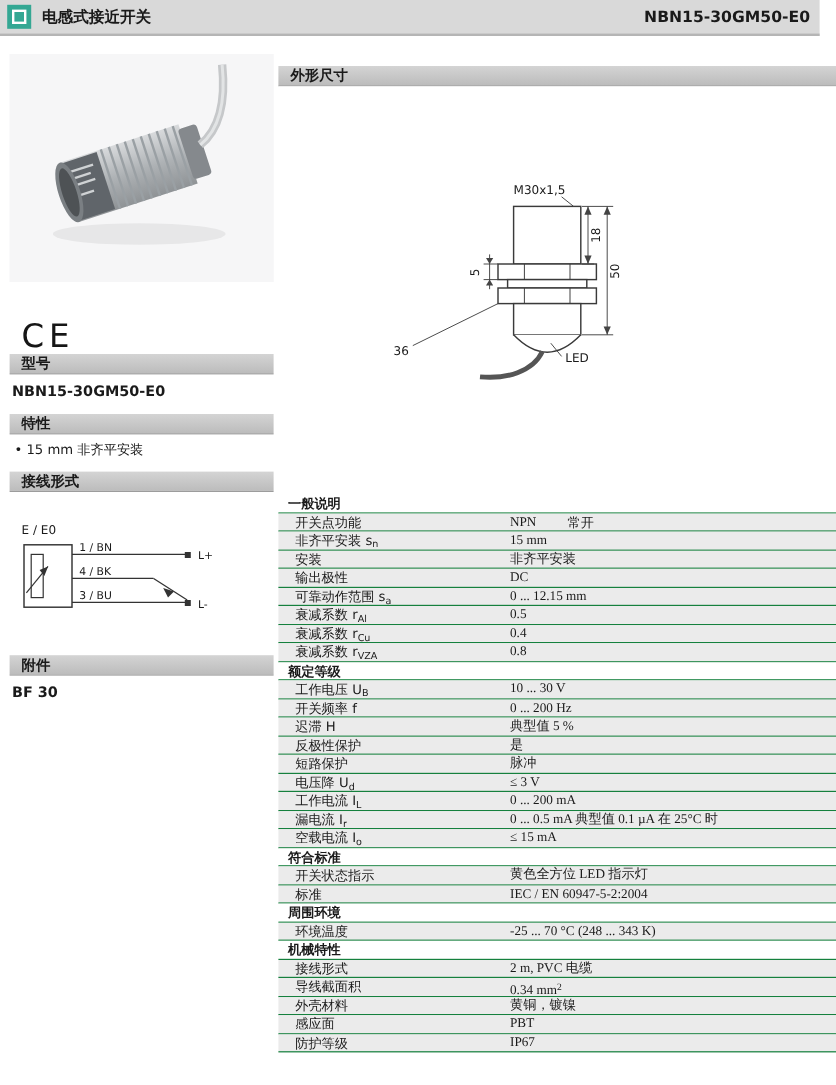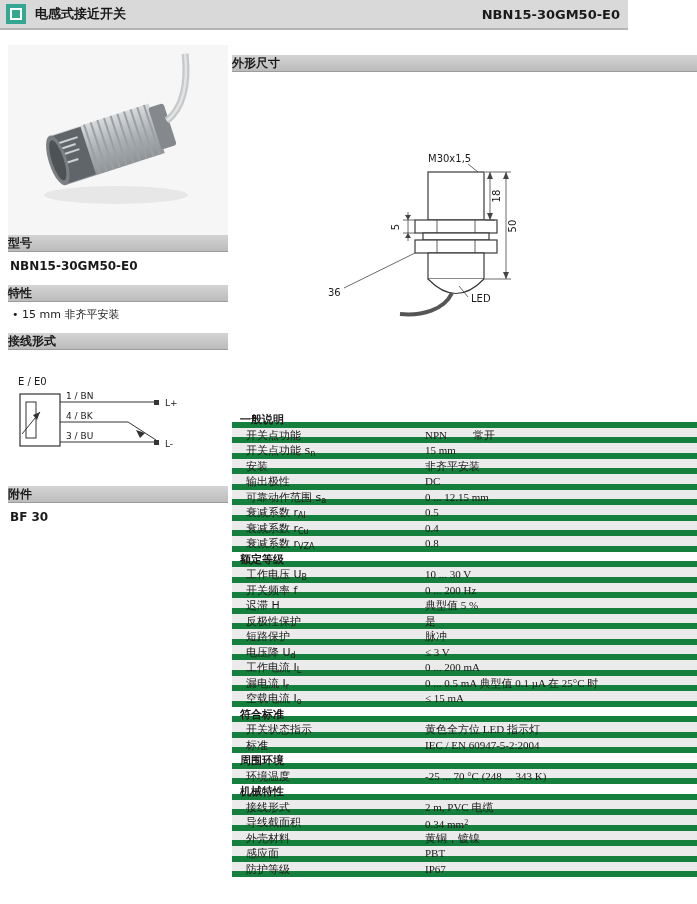--- a/index.html
+++ b/index.html
@@ -1,55 +1,55 @@
 <!DOCTYPE html>
 <html><head>
 <meta charset="utf-8">
 <style>
   * { margin:0; padding:0; box-sizing:border-box; }
   html,body { width:697px; height:904px; background:#fff; overflow:hidden; }
   body { position:relative; font-family:"DejaVu Sans","Liberation Sans",sans-serif; color:#1a1a1a; }
 
   
-  #header { position:absolute; top:0; left:0; width:628px; height:30px;
+  #header { position:absolute; top:0; left:0; width:683px; height:30px;
             background:#d9d9d9; border-bottom:2px solid #b5b5b5;
             display:flex; align-items:center; }
   .cube { width:20px; height:20px; margin-left:6px; background:#34a793; position:relative; flex:0 0 auto; }
   .cube::after { content:""; position:absolute; left:4px; top:4px; width:8px; height:8px; border:2px solid #fff; }
   .hdr-title { margin-left:9px; font-weight:bold; font-size:13px; }
   .hdr-part  { margin-left:auto; margin-right:8px; font-weight:bold; font-size:13px; }
 
   
   .left-col  { position:absolute; left:8px;  top:45px; width:220px; }
   .right-col { position:absolute; left:232px; top:55px; width:465px; }
 
   
   .bar { height:17px; line-height:16px; background:linear-gradient(#d4d4d4,#bcbcbc);
-         border-bottom:1px solid #9c9c9c; font-weight:bold; font-size:12px; padding-left:0; }
+         border-bottom:1px solid #9c9c9c; font-weight:bold; font-size:12px; padding-left:10px; }
 
   .photo { width:220px; height:190px; background:#f6f6f7; }
   .ce-wrap { margin-top:28px; height:32px; padding-left:10px; }
   .model-text { margin-top:7px; font-size:12px; font-weight:bold; padding-left:2px; }
   .bar-features { margin-top:12px; }
   ul.features { list-style:none; margin-top:5px; font-size:11px; }
   ul.features li { padding-left:14px; position:relative; line-height:16px; }
   ul.features li::before { content:"•"; position:absolute; left:4px; }
   .bar-conn { margin-top:10px; }
   .wiring { margin-top:22px; }
   .bar-acc { margin-top:10px; }
   .acc-model { margin-top:7px; font-size:12px; font-weight:bold; padding-left:2px; }
   .acc-desc  { margin-top:5px; font-size:11px; padding-left:2px; }
 
   .drawing { width:465px; height:340px; background:#fff; }
   .bar-tech { margin-top:6px; }
 
   
   .ttable { width:465px; }
   .trow { position:relative; height:15.5px; line-height:15px; background:#ebebeb;
-          border-bottom:6px solid #15803d; font-size:11px; white-space:nowrap; }
+          border-bottom:1px solid #15803d; font-size:11px; white-space:nowrap; }
   .trow.cat { background:#fff; font-weight:bold; }
   .lbl  { position:absolute; left:14px; top:0; }
   .trow.cat .lbl { left:8px; }
   .val  { position:absolute; left:193px; top:0;font-family:Liberation Serif, serif; }
   .val2 { position:absolute; left:241px; top:0; }
   sub { font-size:8px; vertical-align:-2px; }
   sup { font-size:8px; vertical-align:3px; }
 
   svg text { font-family:"DejaVu Sans","Liberation Sans",sans-serif; }
 </style>
@@ -96,20 +96,25 @@
         <rect x="54" y="100" width="14" height="2" fill="#cfd2d4"></rect>
         <ellipse cx="48" cy="96" rx="9" ry="26" fill="#7a7f83"></ellipse>
         <ellipse cx="48" cy="96" rx="6" ry="21" fill="#4e5255"></ellipse>
         <rect x="150" y="74" width="16" height="44" rx="3" fill="#85898d"></rect>
         <path d="M164,92 C185,84 196,62 202,34" stroke="#c6c8ca" stroke-width="7" fill="none"></path>
         <path d="M164,92 C185,84 196,62 202,34" stroke="#e2e4e5" stroke-width="2.5" fill="none"></path>
       </g>
     </svg>
   </div>
 
+  <div class="ce-wrap">
+    <svg width="80" height="32" viewBox="0 0 80 32">
+      <text x="0" y="26" font-size="27" letter-spacing="4" fill="#161616">CE</text>
+    </svg>
+  </div>
 
   <div class="bar">型号</div>
   <div class="model-text">NBN15-30GM50-E0</div>
 
   <div class="bar bar-features">特性</div>
   <ul class="features">
     <li>15 mm 非齐平安装</li>
   </ul>
 
   <div class="bar bar-conn">接线形式</div>
@@ -206,21 +211,21 @@
       <span class="lbl">一般说明</span>
     </div>
 
     <div class="trow">
       <span class="lbl"><span>开关点功能</span><sub></sub></span>
       <span class="val">NPN</span>
       <span class="val2">常开</span>
     </div>
 
     <div class="trow">
-      <span class="lbl"><span>开关点功能 s</span><sub>n</sub></span>
+      <span class="lbl"><span>非齐平安装 s</span><sub>n</sub></span>
       <span class="val">15 mm</span>
     </div>
 
     <div class="trow">
       <span class="lbl"><span>安装</span></span>
       <span class="val">非齐平安装</span>
     </div>
 
     <div class="trow">
       <span class="lbl"><span>输出极性</span></span>

